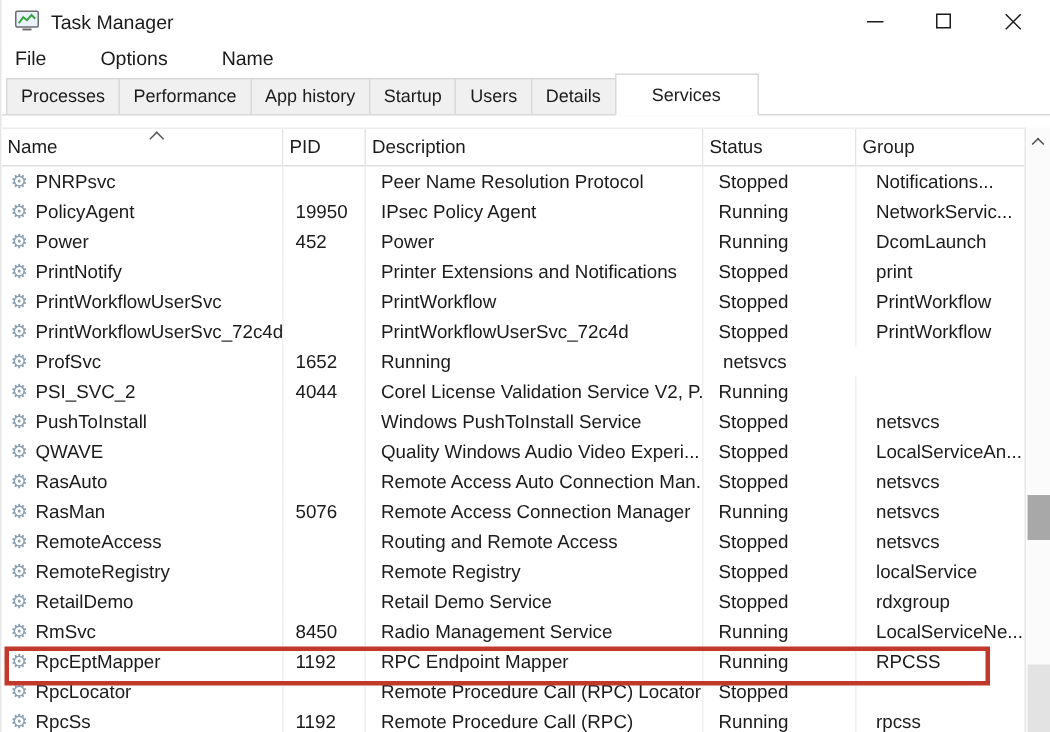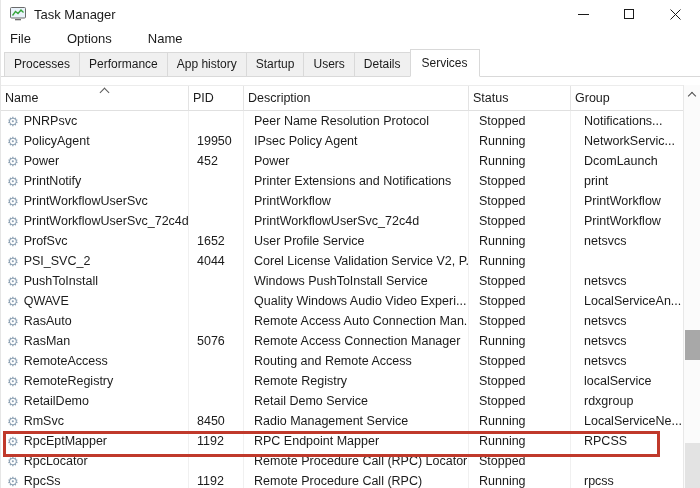--- a/index.html
+++ b/index.html
@@ -16,21 +16,21 @@
   .caption-buttons { position:absolute; top:0; right:2px; height:28px; display:flex; }
   .caption-btn { width:46px; height:28px; display:flex; align-items:center; justify-content:center; }
   .glyph-min { width:11px; height:1px; background:#1b1b1b; }
   .glyph-max { width:10px; height:10px; border:1px solid #1b1b1b; background:#fff; }
   
   .menubar { position:absolute; top:28px; left:0; right:0; height:20px; display:flex; align-items:center; padding-left:9px; font-size:13px;gap:20px; }
   .menu-item { margin-right:16px; }
   
   .tabstrip { position:absolute; top:49px; left:0; right:0; height:28px; display:flex; align-items:flex-end; padding-left:3px; border-bottom:1px solid #d9d9d9; background:#fff; }
   .tab { font-size:12px; padding:4px 9px 5px; background:#f0f0f0; border:1px solid #d9d9d9; border-bottom:none; margin-right:-1px; position:relative; white-space:nowrap; }
-  .tab.active { background:#fff; z-index:2; padding:6px 11px 6px; margin-bottom:-1px; border-bottom:1px solid #fff; }
+  .tab.active { background:#fff; z-index:2; padding:6px 24px 6px; margin-bottom:-1px; border-bottom:1px solid #fff; }
   
   .list { position:absolute; top:85px; left:0; right:17px; bottom:0; border-top:1px solid #ececec; overflow:hidden; background:#fff; }
   .grid-cols { display:grid; grid-template-columns:188px 55px 225px 102px 113px; }
   .header-row { height:25px; font-size:12.5px; }
   .header-cell { position:relative; border-right:1px solid #e3e3e3; border-bottom:1px solid #e0e0e0; display:flex; align-items:center; padding-left:4px; background:#fff; white-space:nowrap; }
   .header-cell:last-child { border-right:none; }
   .sort-chevron { position:absolute; left:100px; top:3px; width:7px; height:7px; border-left:1px solid #5a5a5a; border-top:1px solid #5a5a5a; transform:rotate(45deg); }
   .rows { }
   .row { height:20px; font-size:12.5px; }
   .cell { border-right:1px solid #f0f0f0; display:flex; align-items:center; white-space:nowrap; overflow:hidden; }
@@ -178,21 +178,20 @@
     <div class="cell status">Stopped</div>
     <div class="cell group">PrintWorkflow</div>
   </div>
 
   <div class="grid-cols row">
     <div class="cell name">
       <span class="gear">⚙</span>
       <span>ProfSvc</span>
     </div>
     <div class="cell pid">1652</div>
-    <div class="cell desc">User Profile Service</div>
     <div class="cell status">Running</div>
     <div class="cell group">netsvcs</div>
   </div>
 
   <div class="grid-cols row">
     <div class="cell name">
       <span class="gear">⚙</span>
       <span>PSI_SVC_2</span>
     </div>
     <div class="cell pid">4044</div>

